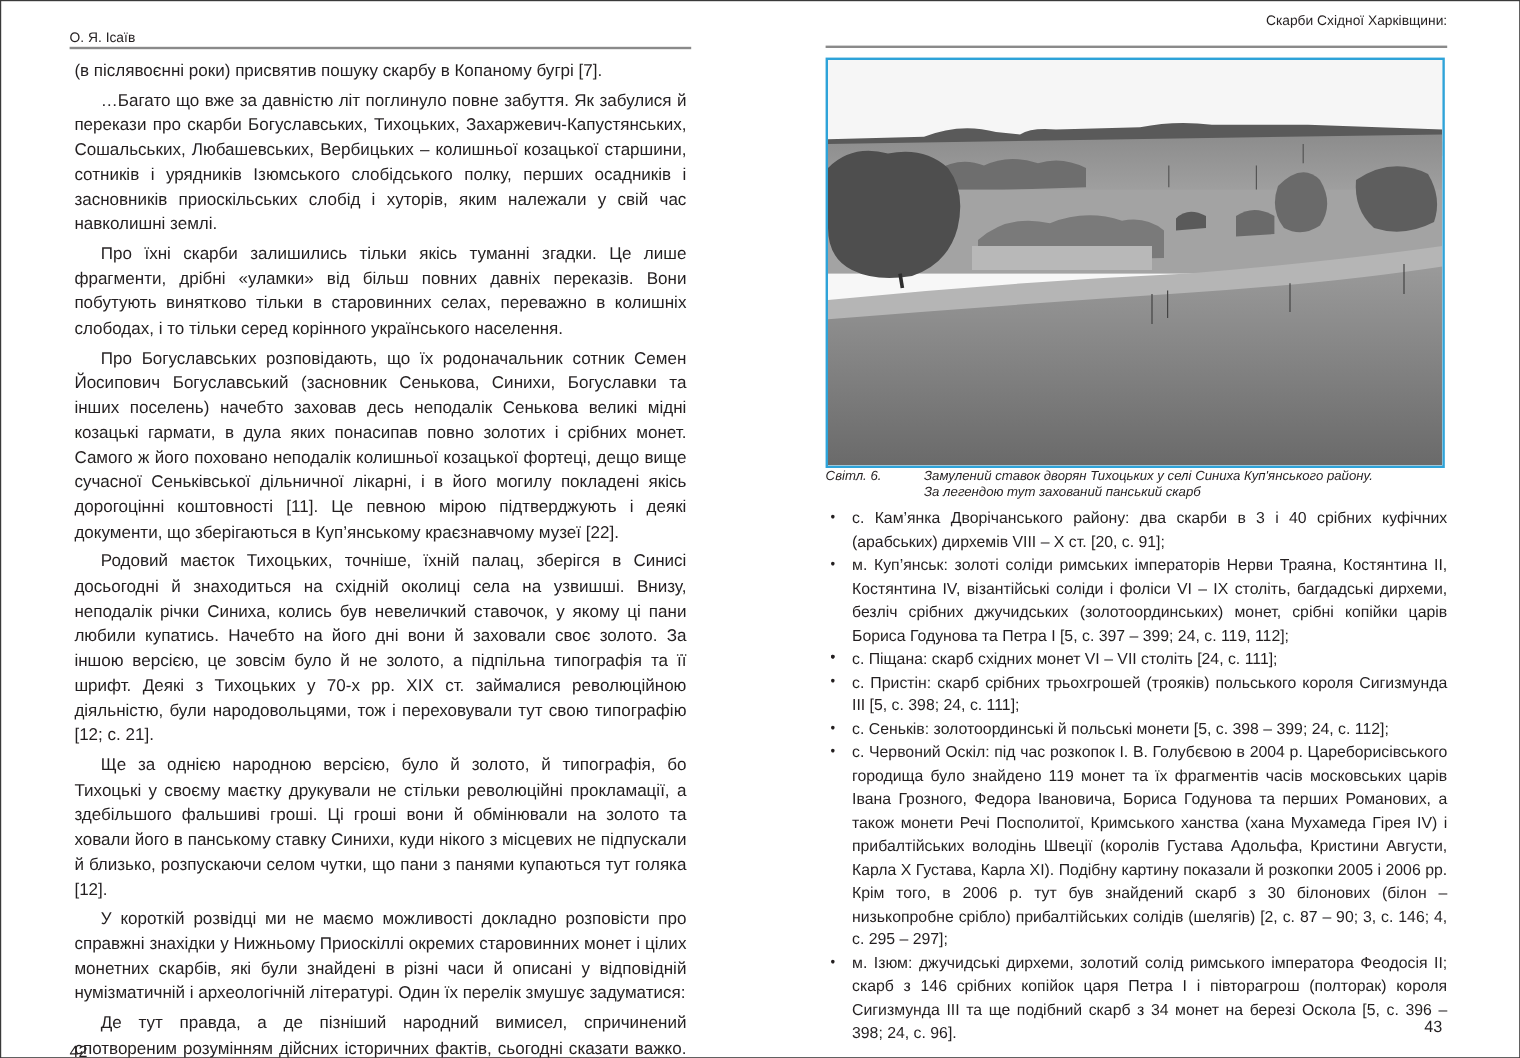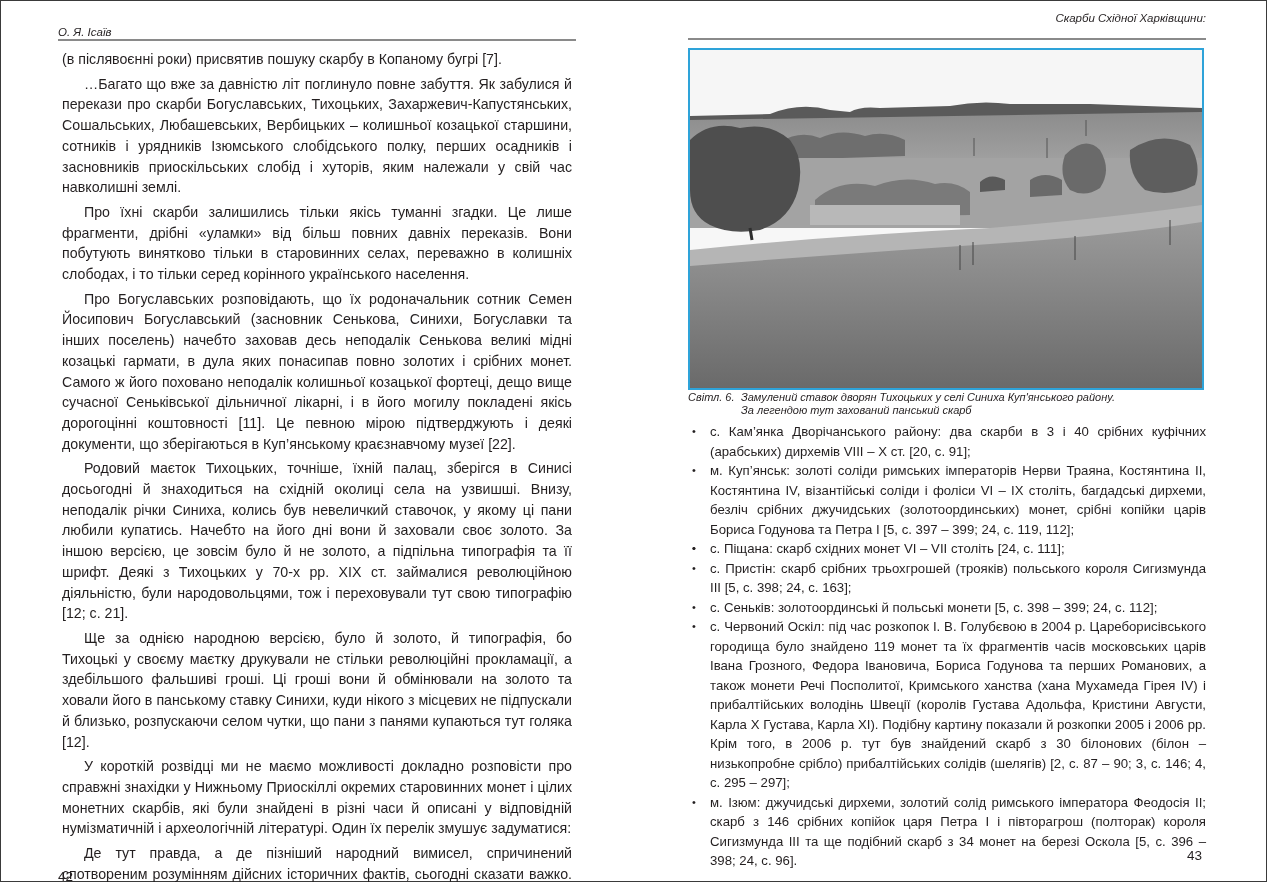--- a/index.html
+++ b/index.html
@@ -10,21 +10,21 @@
   .frame {
     position: absolute; left: 0; top: 0; width: 1265px; height: 880px;
     border: 1px solid #3a3a3a;
   }
   .page { position: absolute; top: 0; height: 882px; }
   .page-left { left: 58px; width: 518px; }
   .page-right { left: 688px; width: 518px; }
 
   .running-head {
     position: absolute; left: 0; width: 518px;
-    font-style: italic; font-size: 11.5px; color: #231f20; line-height: 12px;
+    font-size: 11.5px; color: #231f20; line-height: 12px;
   }
   .page-left .running-head { top: 26px; }
   .page-right .running-head { top: 12px; text-align: right; }
   .head-rule {
     position: absolute; left: 0; width: 518px; height: 0; border-top: 2px solid #8a8a8a;
   }
   .page-left .head-rule { top: 39px; }
   .page-right .head-rule { top: 38px; }
 
   .body-text {
@@ -42,21 +42,21 @@
     position: absolute; left: 0; top: 48px; width: 512px; height: 338px;
     border: 2px solid #2ea3d9; overflow: hidden; background: #f7f7f7;
   }
   .photo svg { display: block; }
 
   .caption {
     position: absolute; left: 0; top: 391px; width: 518px;
     font-style: italic; font-size: 11px; line-height: 12.5px; color: #231f20;
   }
   .caption .cap-label { position: absolute; left: 0; top: 0; }
-  .caption .cap-text { margin-left: 53px; }
+  .caption .cap-text { margin-left: 82px; }
 
   .bullets {
     position: absolute; left: 22px; top: 422px; width: 496px;
     list-style: none; margin: 0; padding: 0;
     font-size: 13.2px; line-height: 19.5px; text-align: justify;
   }
   .bullets li { position: relative; padding-left: 0; margin: 0; }
   .bullets li .bullet {
     position: absolute; left: -18px; top: 0; font-size: 11px;
   }
@@ -140,20 +140,20 @@
     <span class="cap-label">Світл. 6.</span>
     <div class="cap-text">Замулений ставок дворян Тихоцьких у селі Синиха Куп'янського району.</div>
     <div class="cap-text">За легендою тут захований панський скарб</div>
   </div>
 
   <ul class="bullets">
     <li><span class="bullet">•</span><span>с. Кам’янка Дворічанського району: два скарби в 3 і 40 срібних куфічних (арабських) дирхемів VIII – X ст. [20, с. 91];</span></li>
     <li><span class="bullet">•</span><span>м. Куп’янськ: золоті соліди римських імператорів Нерви Траяна, Костянтина II, Костянтина IV, візантійські соліди і фоліси VI – IX століть, багдадські дирхеми, безліч срібних джучидських (золотоординських) монет, срібні копійки царів Бориса Годунова та Петра I [5, с. 397 – 399; 24, с. 119, 112];</span></li>
     <li><span class="bullet">•</span></li>
     <li><span class="bullet">•</span><span>с. Піщана: скарб східних монет VI – VII століть [24, с. 111];</span></li>
-    <li><span class="bullet">•</span><span>с. Пристін: скарб срібних трьохгрошей (трояків) польського короля Сигизмунда III [5, с. 398; 24, с. 163];</span></li>
+    <li><span class="bullet">•</span><span>с. Пристін: скарб срібних трьохгрошей (трояків) польського короля Сигизмунда III [5, с. 398; 24, с. 111];</span></li>
     <li><span class="bullet">•</span><span>с. Сеньків: золотоординські й польські монети [5, с. 398 – 399; 24, с. 112];</span></li>
     <li><span class="bullet">•</span><span>с. Червоний Оскіл: під час розкопок І. В. Голубєвою в 2004 р. Цареборисівського городища було знайдено 119 монет та їх фрагментів часів московських царів Івана Грозного, Федора Івановича, Бориса Годунова та перших Романових, а також монети Речі Посполитої, Кримського ханства (хана Мухамеда Гірея IV) і прибалтійських володінь Швеції (королів Густава Адольфа, Кристини Августи, Карла X Густава, Карла XI). Подібну картину показали й розкопки 2005 і 2006 рр. Крім того, в 2006 р. тут був знайдений скарб з 30 білонових (білон – низькопробне срібло) прибалтійських солідів (шелягів) [2, с. 87 – 90; 3, с. 146; 4, с. 295 – 297];</span></li>
     <li><span class="bullet">•</span><span>м. Ізюм: джучидські дирхеми, золотий солід римського імператора Феодосія II; скарб з 146 срібних копійок царя Петра I і півторагрош (полторак) короля Сигизмунда III та ще подібний скарб з 34 монет на березі Оскола [5, с. 396 – 398; 24, с. 96].</span></li>
   </ul>
 
   <div class="folio">43</div>
 </div>
 
 </body></html>

